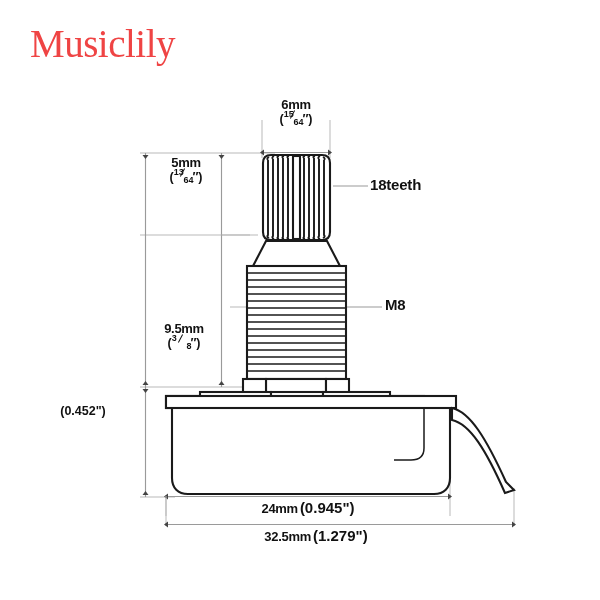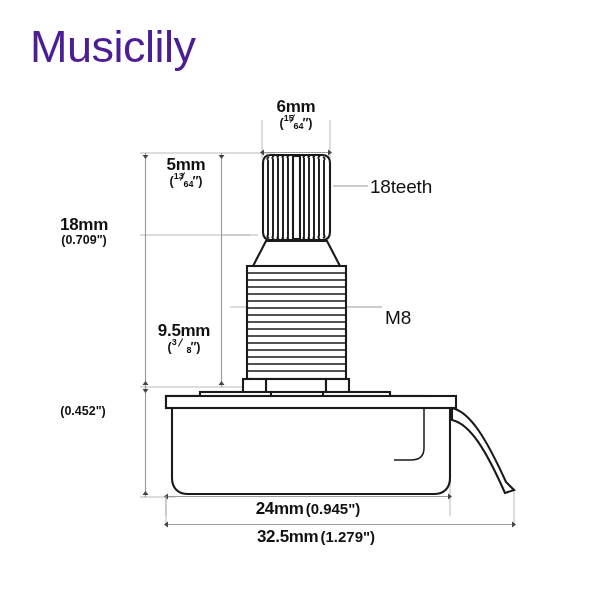--- a/index.html
+++ b/index.html
@@ -21,38 +21,39 @@
     left: 0; top: 0;
     width: 600px;
     height: 600px;
   }
 
   
   .brand {
     position: absolute;
     left: 30px;
     top: 24px;
-    font-size: 45px;
+    font-size: 39px;
     font-weight: 400;
     letter-spacing: -0.5px;
     line-height: 1;
-    color: #4c1d95;
+    color: #ef4444;
     white-space: nowrap;
+    font-family: Liberation Serif, serif;
   }
 
   
   .dim {
     position: absolute;
     text-align: center;
     line-height: 1.02;
     white-space: nowrap;
     color: #111111;
   }
   .dim .mm {
-    font-size: 17px;
+    font-size: 13px;
     font-weight: bold;
     letter-spacing: -0.3px;
     display: block;
   }
   .dim .inch {
     font-size: 12.5px;
     font-weight: bold;
     display: block;
     margin-top: 1px;
   }
@@ -92,22 +93,22 @@
   .frac .den {
     position: absolute;
     right: -0.12em;
     bottom: -0.22em;
     font-size: 0.72em;
   }
 
   
   .callout {
     position: absolute;
-    font-size: 19px;
-    font-weight: normal;
+    font-size: 15px;
+    font-weight: bold;
     letter-spacing: -0.2px;
     white-space: nowrap;
     color: #111111;
   }
 
   
   #drawing {
     position: absolute;
     left: 0; top: 0;
   }
@@ -275,39 +276,35 @@
   <div class="dim" style="left:256px; top:98px; width:80px;">
     <span class="mm">6mm</span>
     <span class="inch">(<span class="frac"><span class="num">15</span><span class="bar"></span><span class="den">64</span></span>″)</span>
   </div>
 
   <div class="dim" style="left:150px; top:156px; width:72px;">
     <span class="mm">5mm</span>
     <span class="inch">(<span class="frac"><span class="num">13</span><span class="bar"></span><span class="den">64</span></span>″)</span>
   </div>
 
-  <div class="dim" style="left:28px; top:216px; width:112px;">
-    <span class="mm">18mm</span>
-    <span class="inch">(0.709")</span>
-  </div>
 
   <div class="dim" style="left:146px; top:322px; width:76px;">
     <span class="mm">9.5mm</span>
     <span class="inch">(<span class="frac"><span class="num">3</span><span class="bar"></span><span class="den">8</span></span>″)</span>
   </div>
 
   <div class="dim" style="left:24px; top:404px; width:118px;">
     <span class="inch">(0.452")</span>
   </div>
 
   <div class="dim inline-row" style="left:216px; top:500px; width:184px;">
     <span class="mm">24mm</span><span class="inch">(0.945")</span>
   </div>
 
   <div class="dim inline-row" style="left:216px; top:528px; width:200px;">
     <span class="mm">32.5mm</span><span class="inch">(1.279")</span>
   </div>
 
   <div class="callout" style="left:370px; top:176px;">18teeth</div>
 
-  <div class="callout" style="left:385px; top:307px;">M8</div>
+  <div class="callout" style="left:385px; top:296px;">M8</div>
 
 </div>
 
 </body></html>

